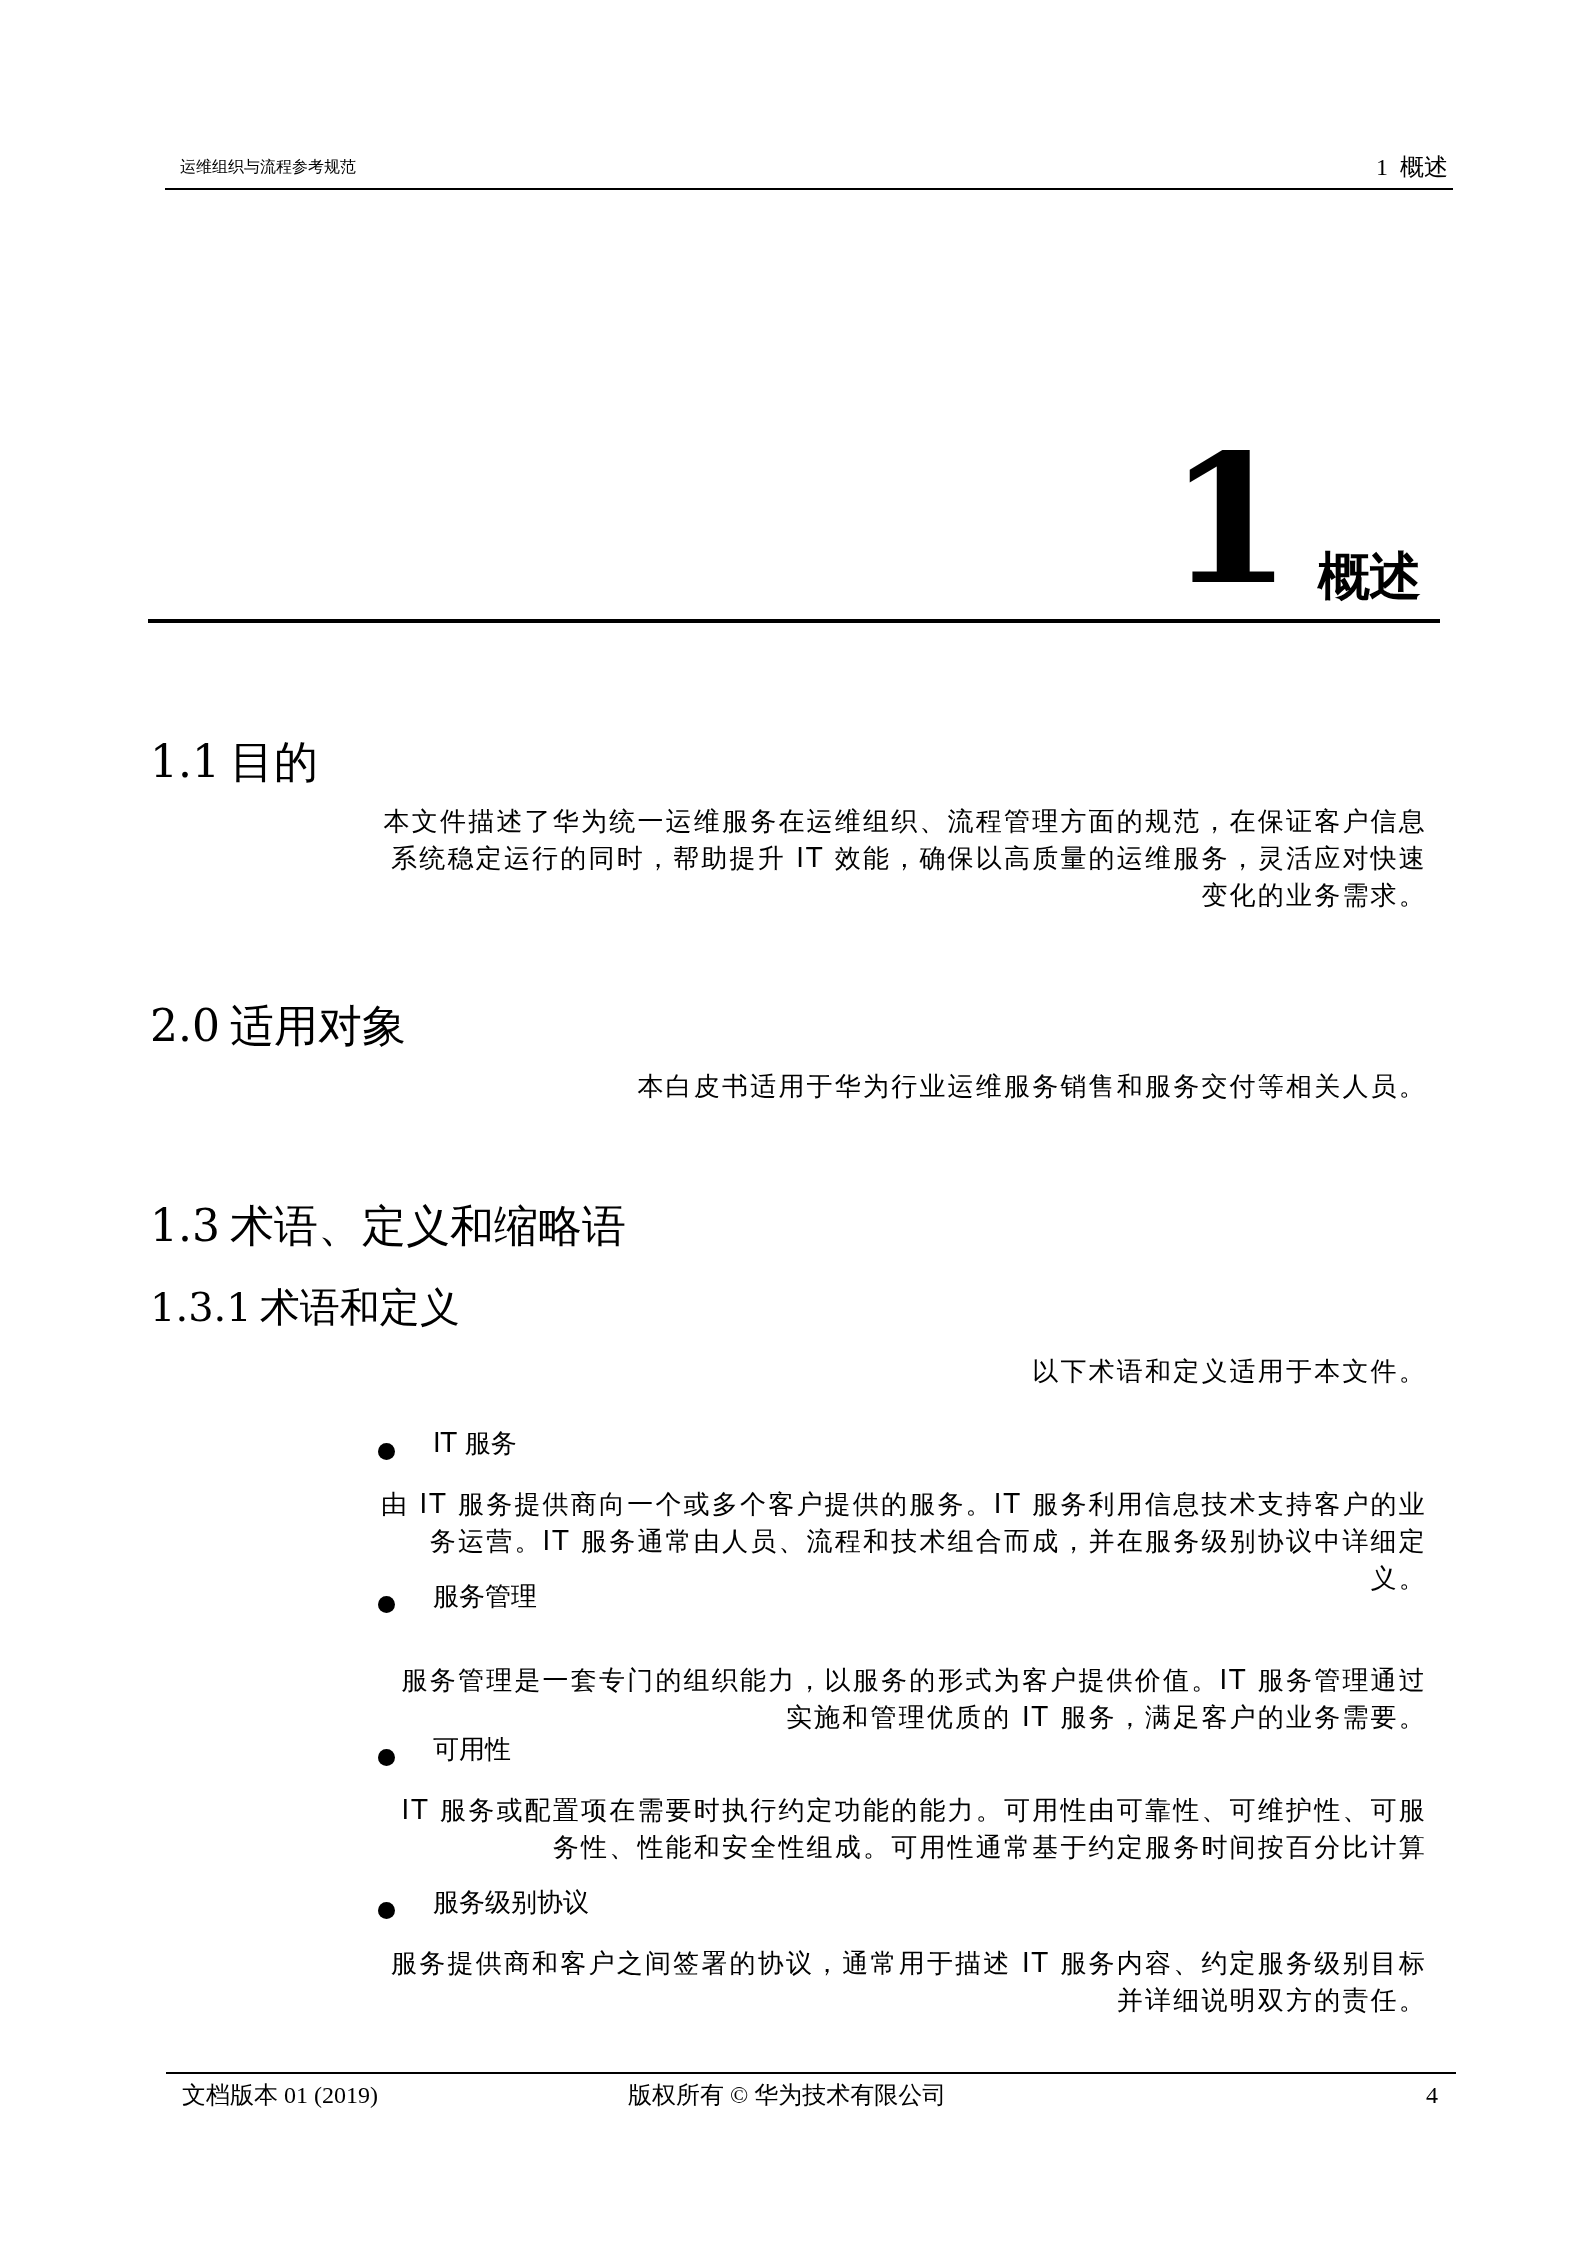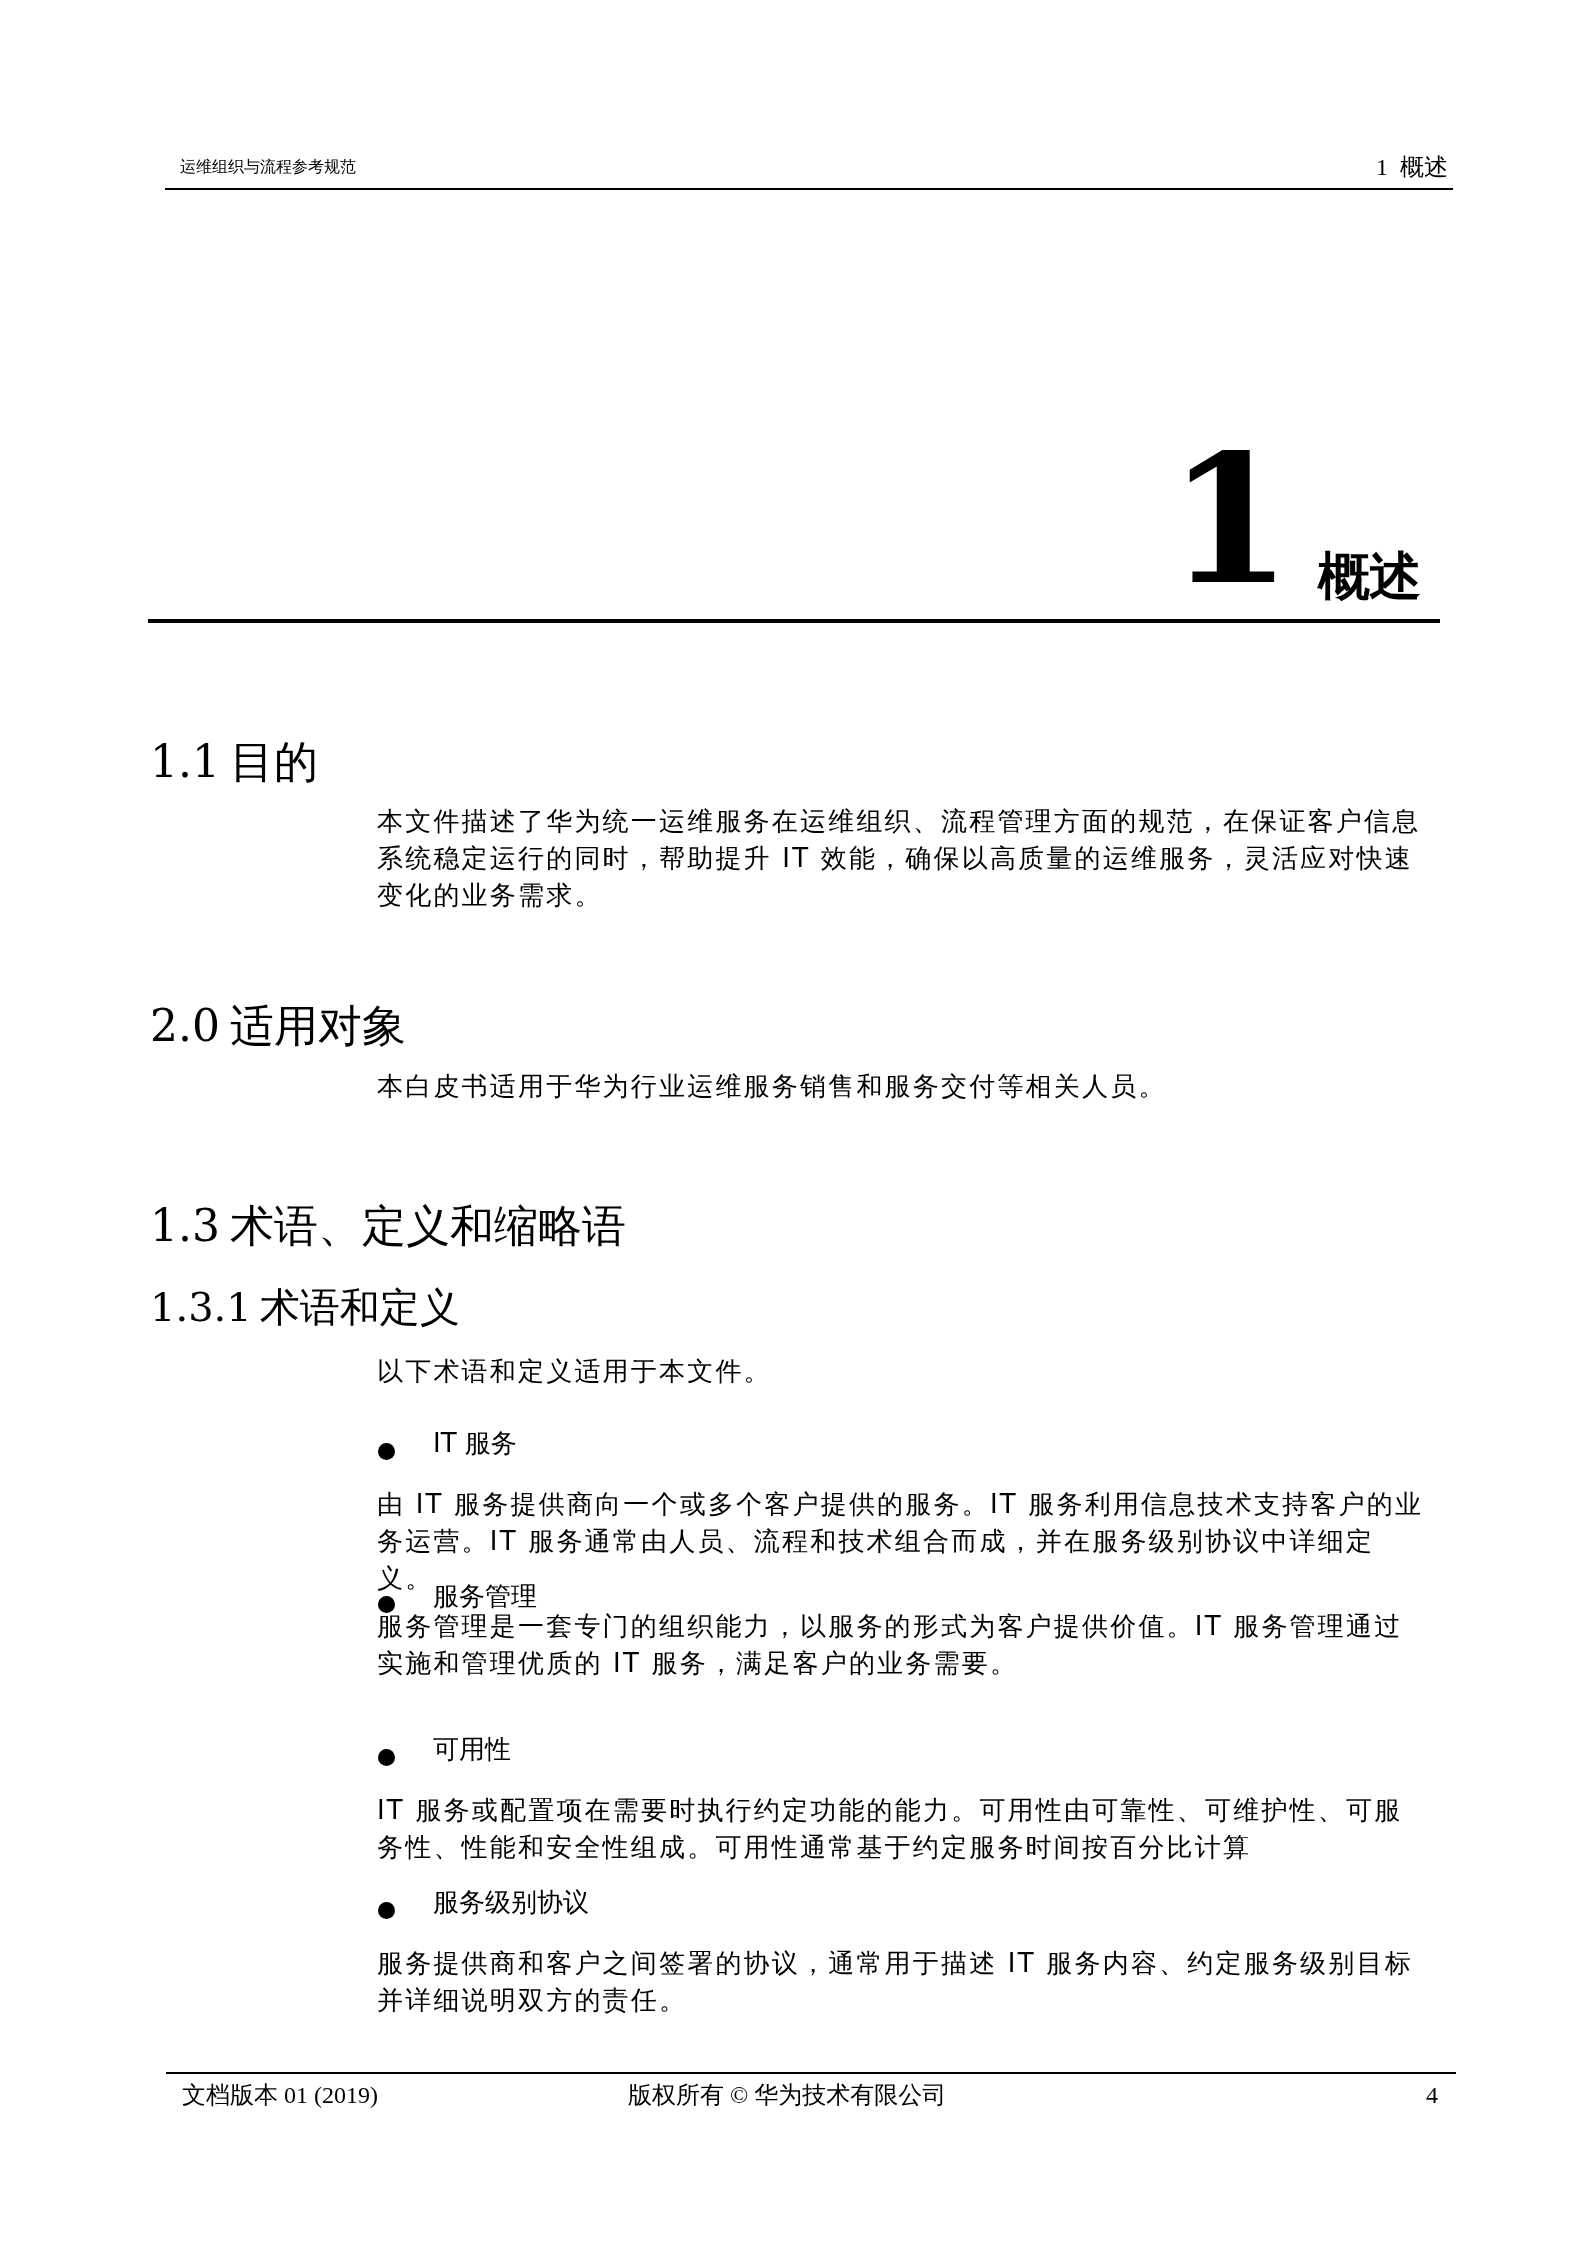--- a/index.html
+++ b/index.html
@@ -64,20 +64,21 @@
     .h2 .hnum {
       font-family: "DejaVu Serif", "Liberation Serif", serif;
       margin-right: 8px;
     }
 
     
     .para {
       left: 377px; width: 1050px;
       font-size: 26px; line-height: 37px;
       letter-spacing: 2.2px;
+      text-align: right;
     }
     .bullet-row {
       left: 378px;
       font-size: 26px; line-height: 34px; white-space: nowrap;
       display: flex; align-items: flex-end;
     }
     .bullet-dot {
       width: 17px; height: 17px; border-radius: 50%; background: #000;
       margin-right: 38px;
     }
@@ -130,21 +131,21 @@
 <div class="abs bullet-row" style="top:1426px;">
   <span class="bullet-dot"></span>
   <span>IT 服务</span>
 </div>
 <div class="abs para" style="top:1486px;">由 IT 服务提供商向一个或多个客户提供的服务。IT 服务利用信息技术支持客户的业务运营。IT 服务通常由人员、流程和技术组合而成，并在服务级别协议中详细定义。</div>
 
 <div class="abs bullet-row" style="top:1579px;">
   <span class="bullet-dot"></span>
   <span>服务管理</span>
 </div>
-<div class="abs para" style="top:1608px;">服务管理是一套专门的组织能力，以服务的形式为客户提供价值。IT 服务管理通过实施和管理优质的 IT 服务，满足客户的业务需要。</div>
+<div class="abs para" style="top:1662px;">服务管理是一套专门的组织能力，以服务的形式为客户提供价值。IT 服务管理通过实施和管理优质的 IT 服务，满足客户的业务需要。</div>
 
 <div class="abs bullet-row" style="top:1732px;">
   <span class="bullet-dot"></span>
   <span>可用性</span>
 </div>
 <div class="abs para" style="top:1792px;">IT 服务或配置项在需要时执行约定功能的能力。可用性由可靠性、可维护性、可服务性、性能和安全性组成。可用性通常基于约定服务时间按百分比计算</div>
 
 <div class="abs bullet-row" style="top:1885px;">
   <span class="bullet-dot"></span>
   <span>服务级别协议</span>

